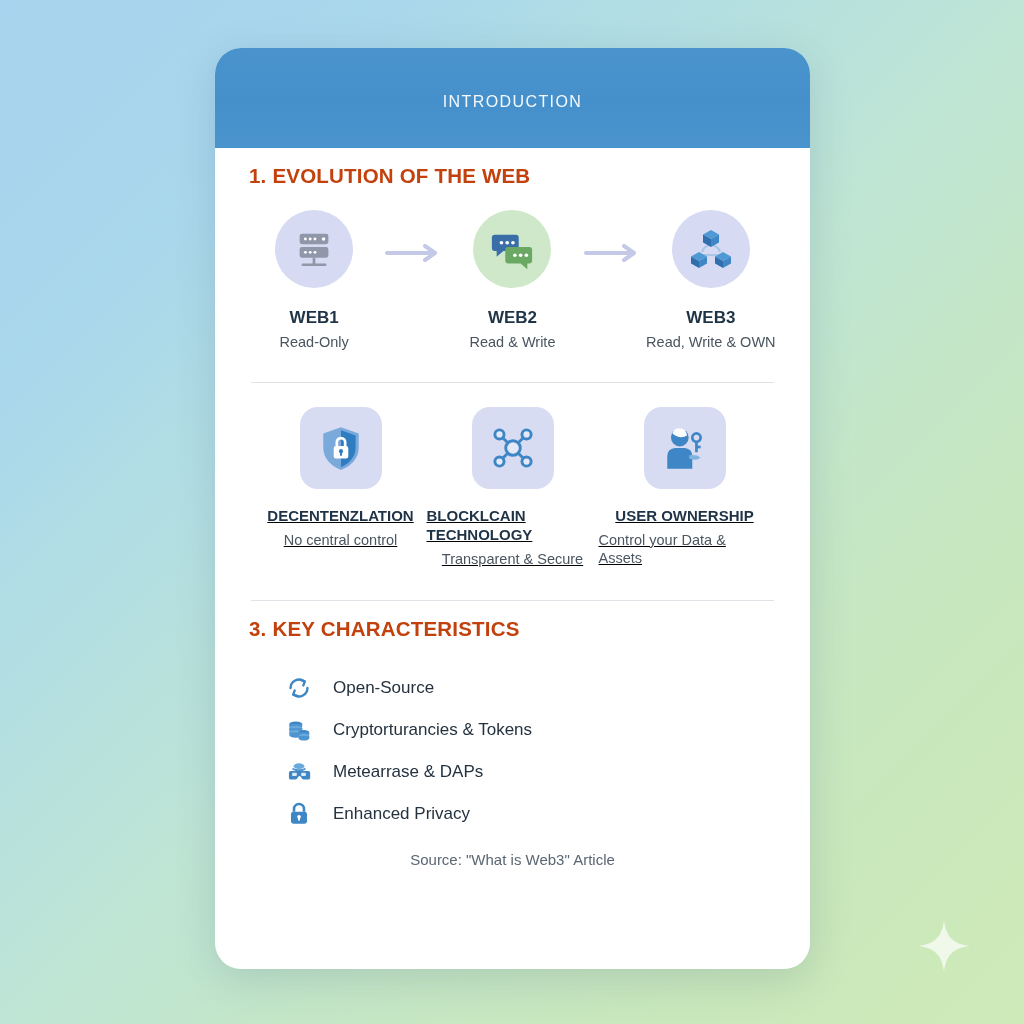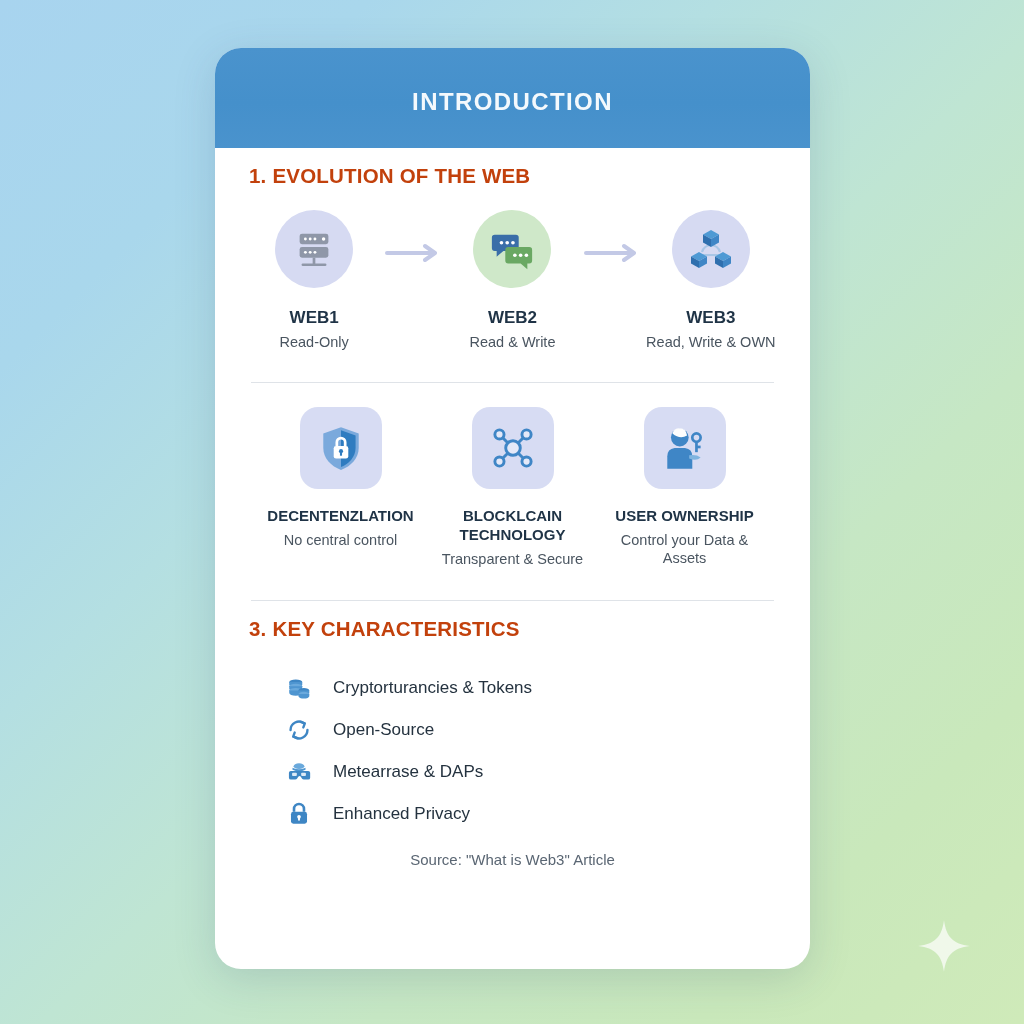--- a/index.html
+++ b/index.html
@@ -51,22 +51,22 @@
   }
   .card-title {
     color: #ffffff;
     font-size: 31px;
     font-weight: bold;
     letter-spacing: 0.6px;
     line-height: 1.05;
   }
   .card-subtitle {
     color: #f4f9fd;
-    font-size: 24px;
-    font-weight: bold;
+    font-size: 16px;
+    font-weight: normal;
     letter-spacing: 1.4px;
     margin-top: 4px;
   }
   .card-body {
     padding: 0 28px;
   }
   .section-heading {
     color: #c2410c;
     font-size: 20.5px;
     font-weight: bold;
@@ -125,21 +125,22 @@
     display: flex;
     align-items: flex-start;
     justify-content: center;
     margin-top: 24px;
   }
   .principle {
     width: 172px;
     display: flex;
     flex-direction: column;
     align-items: center;
-    text-align: center;
+    text-align: left;
+    text-decoration: underline;
   }
   .principle-tile {
     width: 82px;
     height: 82px;
     border-radius: 18px;
     background: #d7dcf3;
     display: flex;
     align-items: center;
     justify-content: center;
   }
@@ -339,50 +340,50 @@
 
     <div class="divider"></div>
 
     <div class="section-heading">3. KEY CHARACTERISTICS</div>
 
     <div class="char-list">
 
       <div class="char-item">
         <span class="char-icon">
           <svg width="26" height="26" viewBox="0 0 24 24">
+            <path d="M4.2 12 a7.8 7.8 0 0 1 12.3 -6.3" fill="none" stroke="#3e86c4" stroke-width="2.2" stroke-linecap="round"></path>
+            <path d="M13.5 4.4 L17.4 5.9 L16 9.6" fill="none" stroke="#3e86c4" stroke-width="2.2" stroke-linecap="round" stroke-linejoin="round"></path>
+            <path d="M19.8 12 a7.8 7.8 0 0 1 -12.3 6.3" fill="none" stroke="#3e86c4" stroke-width="2.2" stroke-linecap="round"></path>
+            <path d="M10.5 19.6 L6.6 18.1 L8 14.4" fill="none" stroke="#3e86c4" stroke-width="2.2" stroke-linecap="round" stroke-linejoin="round"></path>
+          </svg>
+        </span>
+        <span class="char-label">Open-Source</span>
+      </div>
+
+      <div class="char-item">
+        <span class="char-icon">
+          <svg width="26" height="26" viewBox="0 0 24 24">
             <ellipse cx="9" cy="6.5" rx="6" ry="2.4" fill="#3e86c4"></ellipse>
             <path d="M3 6.5 v2.4 a6 2.4 0 0 0 12 0 V6.5" fill="#4e95d0"></path>
             <ellipse cx="9" cy="10.4" rx="6" ry="2.4" fill="#6aa9dc"></ellipse>
             <path d="M3 10.4 v2.4 a6 2.4 0 0 0 12 0 v-2.4" fill="#4e95d0"></path>
             <ellipse cx="9" cy="14.3" rx="6" ry="2.4" fill="#6aa9dc"></ellipse>
             <path d="M3 14.3 v2.4 a6 2.4 0 0 0 12 0 v-2.4" fill="#4e95d0"></path>
             <ellipse cx="16.5" cy="14.2" rx="5" ry="2.1" fill="#3e86c4"></ellipse>
             <path d="M11.5 14.2 v2.3 a5 2.1 0 0 0 10 0 v-2.3" fill="#4e95d0"></path>
             <ellipse cx="16.5" cy="17.6" rx="5" ry="2.1" fill="#6aa9dc"></ellipse>
             <path d="M11.5 17.6 v2.1 a5 2.1 0 0 0 10 0 v-2.1" fill="#4e95d0"></path>
           </svg>
         </span>
         <span class="char-label">Cryptorturancies &amp; Tokens</span>
       </div>
 
       <div class="char-item">
         <span class="char-icon">
           <svg width="26" height="26" viewBox="0 0 24 24">
-            <path d="M4.2 12 a7.8 7.8 0 0 1 12.3 -6.3" fill="none" stroke="#3e86c4" stroke-width="2.2" stroke-linecap="round"></path>
-            <path d="M13.5 4.4 L17.4 5.9 L16 9.6" fill="none" stroke="#3e86c4" stroke-width="2.2" stroke-linecap="round" stroke-linejoin="round"></path>
-            <path d="M19.8 12 a7.8 7.8 0 0 1 -12.3 6.3" fill="none" stroke="#3e86c4" stroke-width="2.2" stroke-linecap="round"></path>
-            <path d="M10.5 19.6 L6.6 18.1 L8 14.4" fill="none" stroke="#3e86c4" stroke-width="2.2" stroke-linecap="round" stroke-linejoin="round"></path>
-          </svg>
-        </span>
-        <span class="char-label">Open-Source</span>
-      </div>
-
-      <div class="char-item">
-        <span class="char-icon">
-          <svg width="26" height="26" viewBox="0 0 24 24">
             <ellipse cx="12" cy="6.6" rx="5" ry="2.6" fill="#6aa9dc"></ellipse>
             <path d="M6 8 q6 3 12 0 v2 q-6 3 -12 0 z" fill="#4e95d0"></path>
             <path d="M3.5 11 h17 a1.8 1.8 0 0 1 1.8 1.8 v4.4 a1.8 1.8 0 0 1 -1.8 1.8 h-4 q-1.2 0 -1.8 -1 l-1 -1.6 q-0.9 -1.3 -2.4 0 l-1 1.6 q-0.6 1 -1.8 1 h-4 a1.8 1.8 0 0 1 -1.8 -1.8 v-4.4 a1.8 1.8 0 0 1 1.8 -1.8 z" fill="#3e86c4"></path>
             <rect x="5.6" y="12.6" width="4.4" height="3" rx="0.8" fill="#dce9f6"></rect>
             <rect x="14" y="12.6" width="4.4" height="3" rx="0.8" fill="#dce9f6"></rect>
           </svg>
         </span>
         <span class="char-label">Metearrase &amp; DAPs</span>
       </div>
 

